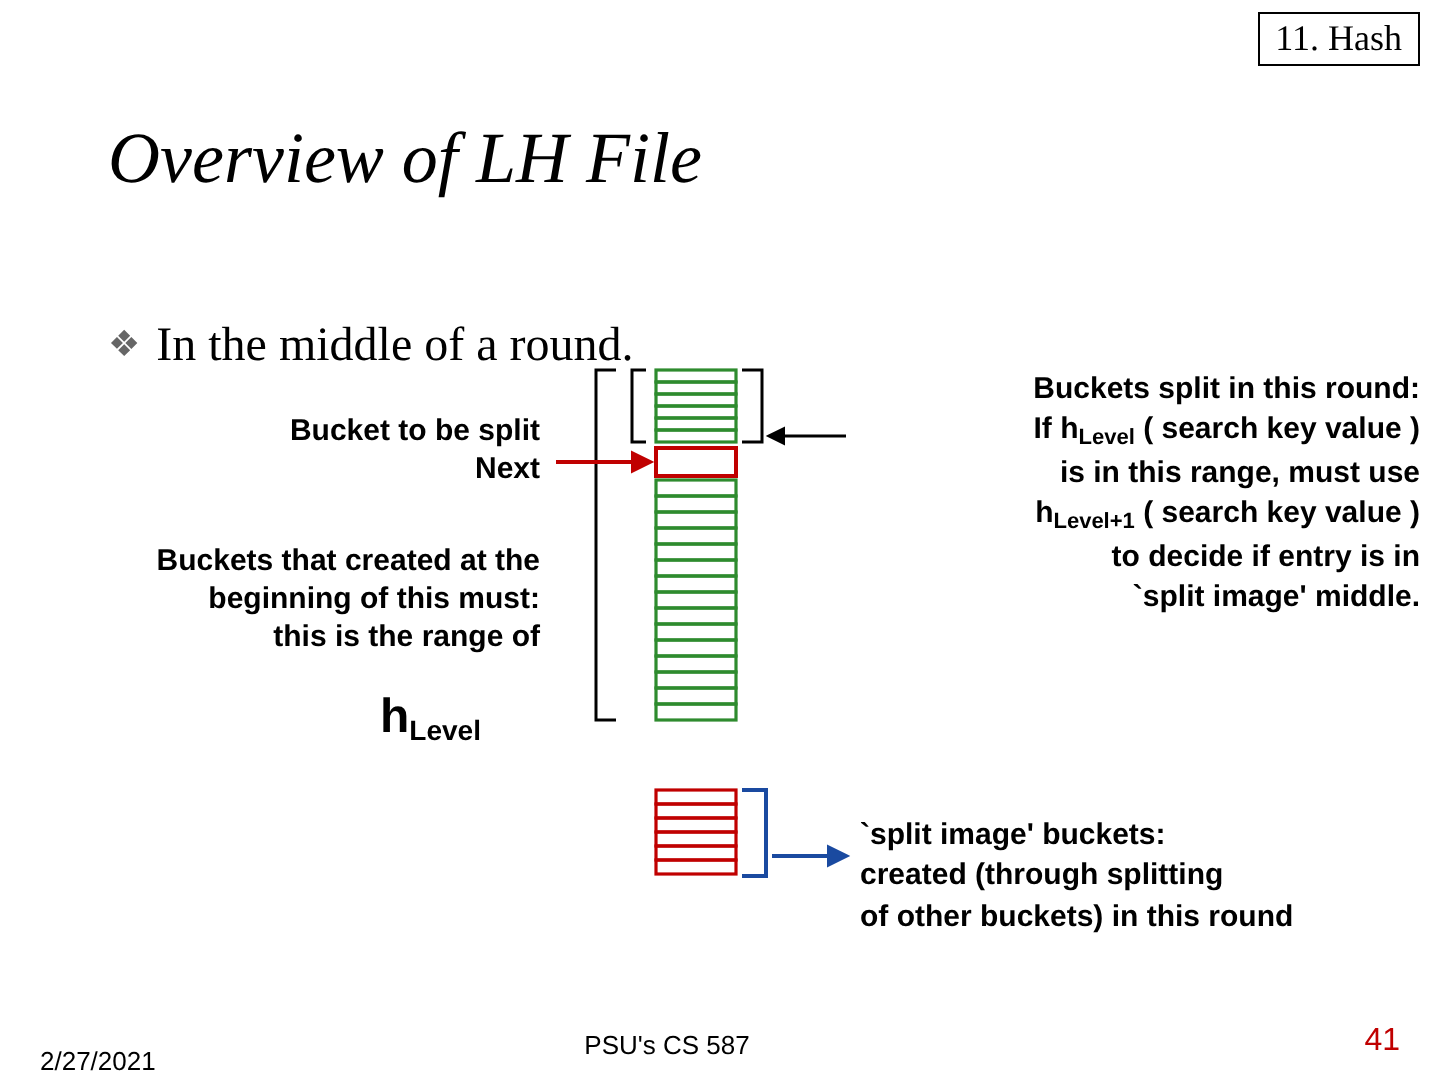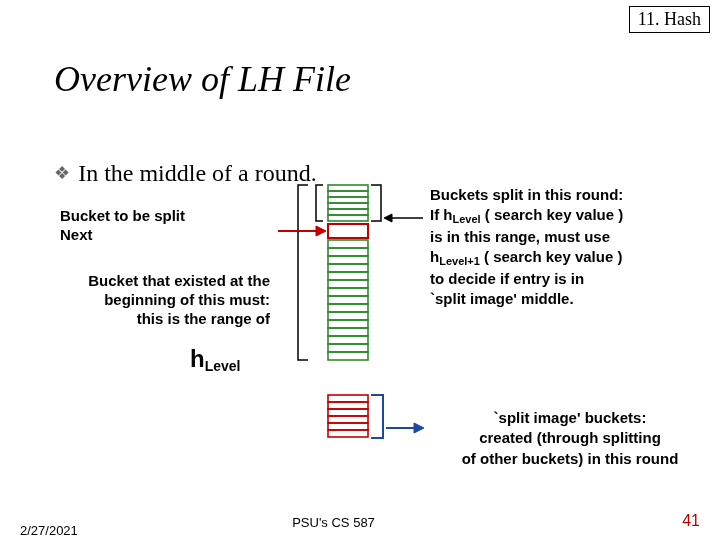--- a/index.html
+++ b/index.html
@@ -1,27 +1,27 @@
 <!DOCTYPE html>
 <html><head>
 <meta charset="utf-8">
 <style>
   * { box-sizing: border-box; margin: 0; padding: 0; }
   html, body { width: 720px; height: 540px; background: #fff; font-family: Arial, Helvetica, sans-serif; position: relative; overflow: hidden; }
   .chapter-tag { position: absolute; top: 6px; right: 10px; border: 1.5px solid #000; padding: 2px 8px; font-size: 18px; font-family: "Times New Roman", serif; }
   .title { position: absolute; top: 40px; left: 54px; font-family: "Times New Roman", serif; font-style: italic; font-size: 36px; margin-top: 18px; }
   .bullet-row { position: absolute; top: 140px; left: 54px; font-family: "Times New Roman", serif; font-size: 24px; margin-top: 20px; }
   .bullet-row .dia { color: #666; font-size: 18px; vertical-align: 2px; margin-right: 8px; }
-  .left-label-1 { position: absolute; top: 207px; left: 60px; width: 210px; font-weight: bold; font-size: 15px; line-height: 1.25; }
+  .left-label-1 { position: absolute; top: 207px; left: 60px; width: 210px; text-align: right; font-weight: bold; font-size: 15px; line-height: 1.25; }
   .left-label-2 { position: absolute; top: 272px; left: 18px; width: 252px; text-align: right; font-weight: bold; font-size: 15px; line-height: 1.25; }
   .hlevel { position: absolute; top: 345px; left: 190px; font-weight: bold; font-size: 24px; }
   .hlevel sub { font-size: 14px; vertical-align: -4px; }
-  .right-text-1 { position: absolute; top: 185px; left: 430px; width: 280px; font-weight: bold; font-size: 15px; line-height: 1.35; }
+  .right-text-1 { position: absolute; top: 185px; left: 430px; width: 280px; font-weight: bold; font-size: 15px; line-height: 1.35; text-align: right; }
   .right-text-1 sub { font-size: 11px; vertical-align: -3px; }
-  .right-text-2 { position: absolute; top: 408px; left: 430px; width: 280px; font-weight: bold; font-size: 15px; line-height: 1.35; text-align: center; }
+  .right-text-2 { position: absolute; top: 408px; left: 430px; width: 280px; font-weight: bold; font-size: 15px; line-height: 1.35; }
   .date { position: absolute; bottom: 2px; left: 20px; font-size: 13px; }
   .course { position: absolute; bottom: 10px; left: 0; width: 648px; text-align: center; font-size: 13px; padding-left: 19px; }
   .pagenum { position: absolute; bottom: 10px; right: 20px; font-size: 16px; color: #c00000; margin-left: 28px; }
   svg.diagram { position: absolute; top: 180px; left: 278px; }
 </style>
 </head>
 <body>
 
 <div class="chapter-tag">11. Hash</div>
 <div class="title">Overview of LH File</div>
@@ -29,21 +29,21 @@
 <div class="bullet-row">
   <span class="dia">❖</span><span>In the middle of a round.</span>
 </div>
 
 <div class="left-label-1">
   <span>Bucket to be split</span><br>
   <span>Next</span>
 </div>
 
 <div class="left-label-2">
-  <span>Bucket that existed at the</span><br>
+  <span>Buckets that created at the</span><br>
   <span>beginning of this must:</span><br>
   <span>this is the range of</span>
 </div>
 
 <div class="hlevel">
   <span>h</span><sub>Level</sub>
 </div>
 
 <div class="right-text-1">
   <span>Buckets split in this round:</span><br>

